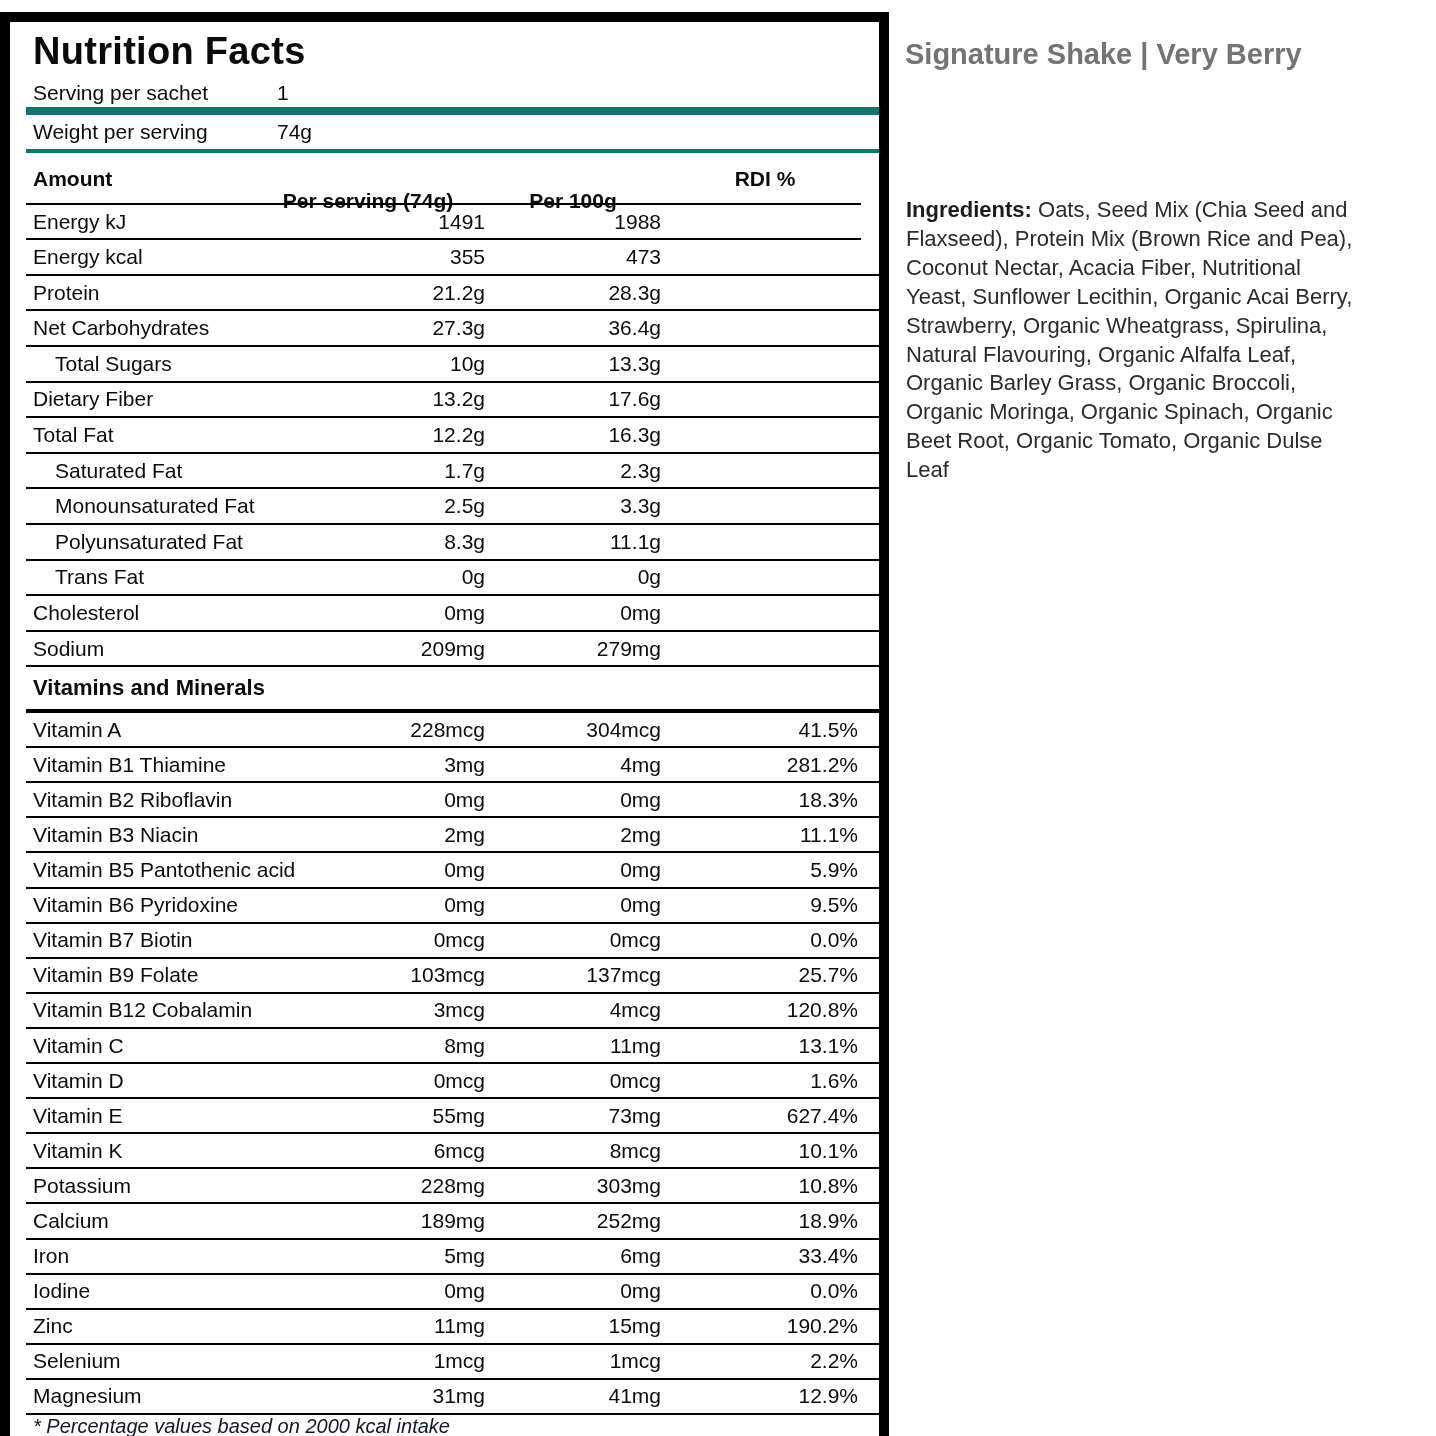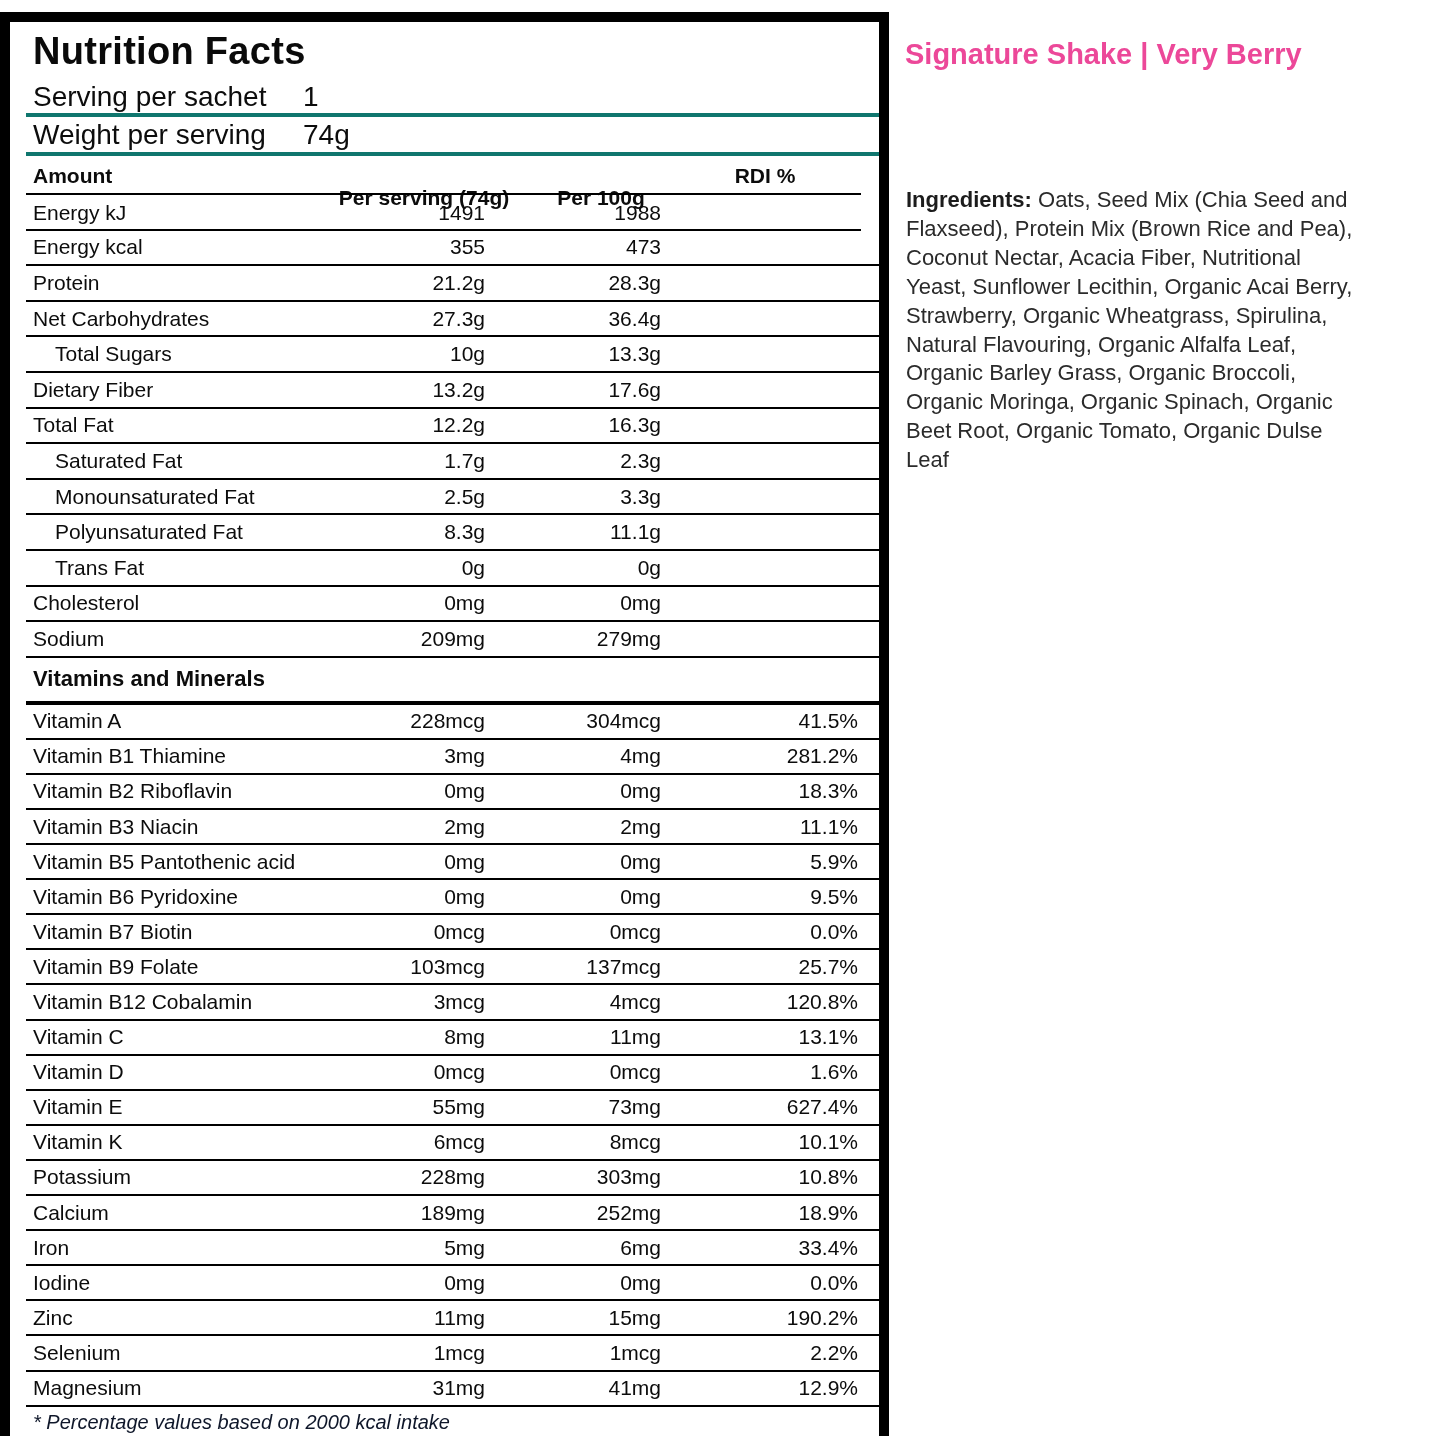--- a/index.html
+++ b/index.html
@@ -8,27 +8,27 @@
   body { position:relative; overflow:hidden; }
 
   
   .panel { position:absolute; left:0; top:12px; width:889px; height:1436px;
            border:10px solid #000; background:#fff; }
   .panel-inner { height:100%; margin-left:16px; display:flex; flex-direction:column; }
 
   .nf-title { height:58px; font-size:38px; font-weight:bold; letter-spacing:.3px;
               padding:8px 0 0 7px; color:#0a0a0a; }
 
-  .meta-row { display:flex; align-items:center; height:37px; font-size:28px;
-              border-bottom:4px solid #0f766e;gap:26px; }
+  .meta-row { display:flex; align-items:center; height:37px; font-size:21px;
+              border-bottom:8px solid #0f766e; }
   .meta-row.thick { height:39px; border-bottom-width:4px; }
   .meta-label { width:251px; padding-left:7px; }
   .meta-value { flex:1; }
 
-  .hdr-row { display:flex; align-items:center; height:39px; font-size:21px; font-weight:bold; }
+  .hdr-row { display:flex; align-items:center; height:52px; font-size:21px; font-weight:bold;gap:28px; }
   .short-rule { border-bottom:none !important; position:relative; }
   .short-rule::after { content:""; position:absolute; left:0; right:18px; bottom:0;
                        height:2px; background:#000; }
 
   .row { display:flex; align-items:center; height:35.6px; font-size:21px;
          border-bottom:2px solid #000; }
   .vit-rows .row { height:35.1px; }
 
   .c1 { flex:1; padding-left:7px; white-space:nowrap; }
   .row.indent .c1 { padding-left:29px; }
@@ -39,23 +39,23 @@
   .hdr-row .c4 { text-align:center; padding-right:30px; }
 
   .section-row { display:flex; align-items:center; height:47px; font-size:22px;
                  font-weight:bold; border-bottom:4px solid #000; padding-left:7px; }
 
   .foot-row { display:flex; align-items:center; flex:1; font-size:20px;
               font-style:italic; padding-left:7px; color:#0f172a; }
 
   
   .product-title { position:absolute; left:905px; top:36px; width:500px;
-                   font-size:29px; line-height:36px; font-weight:bold; color:#ec4899;
+                   font-size:29px; line-height:36px; font-weight:bold; color:#737373;
                    white-space:nowrap; }
-  .ingredients { position:absolute; left:906px; top:186px; width:456px;
+  .ingredients { position:absolute; left:906px; top:196px; width:456px;
                  font-size:22px; line-height:28.9px; color:#2b2b2b; }
   .ingredients b { color:#1c1c1c; }
 </style>
 </head>
 <body>
 
 <div class="panel">
   <div class="panel-inner">
 
     <div class="nf-title">Nutrition Facts</div>

